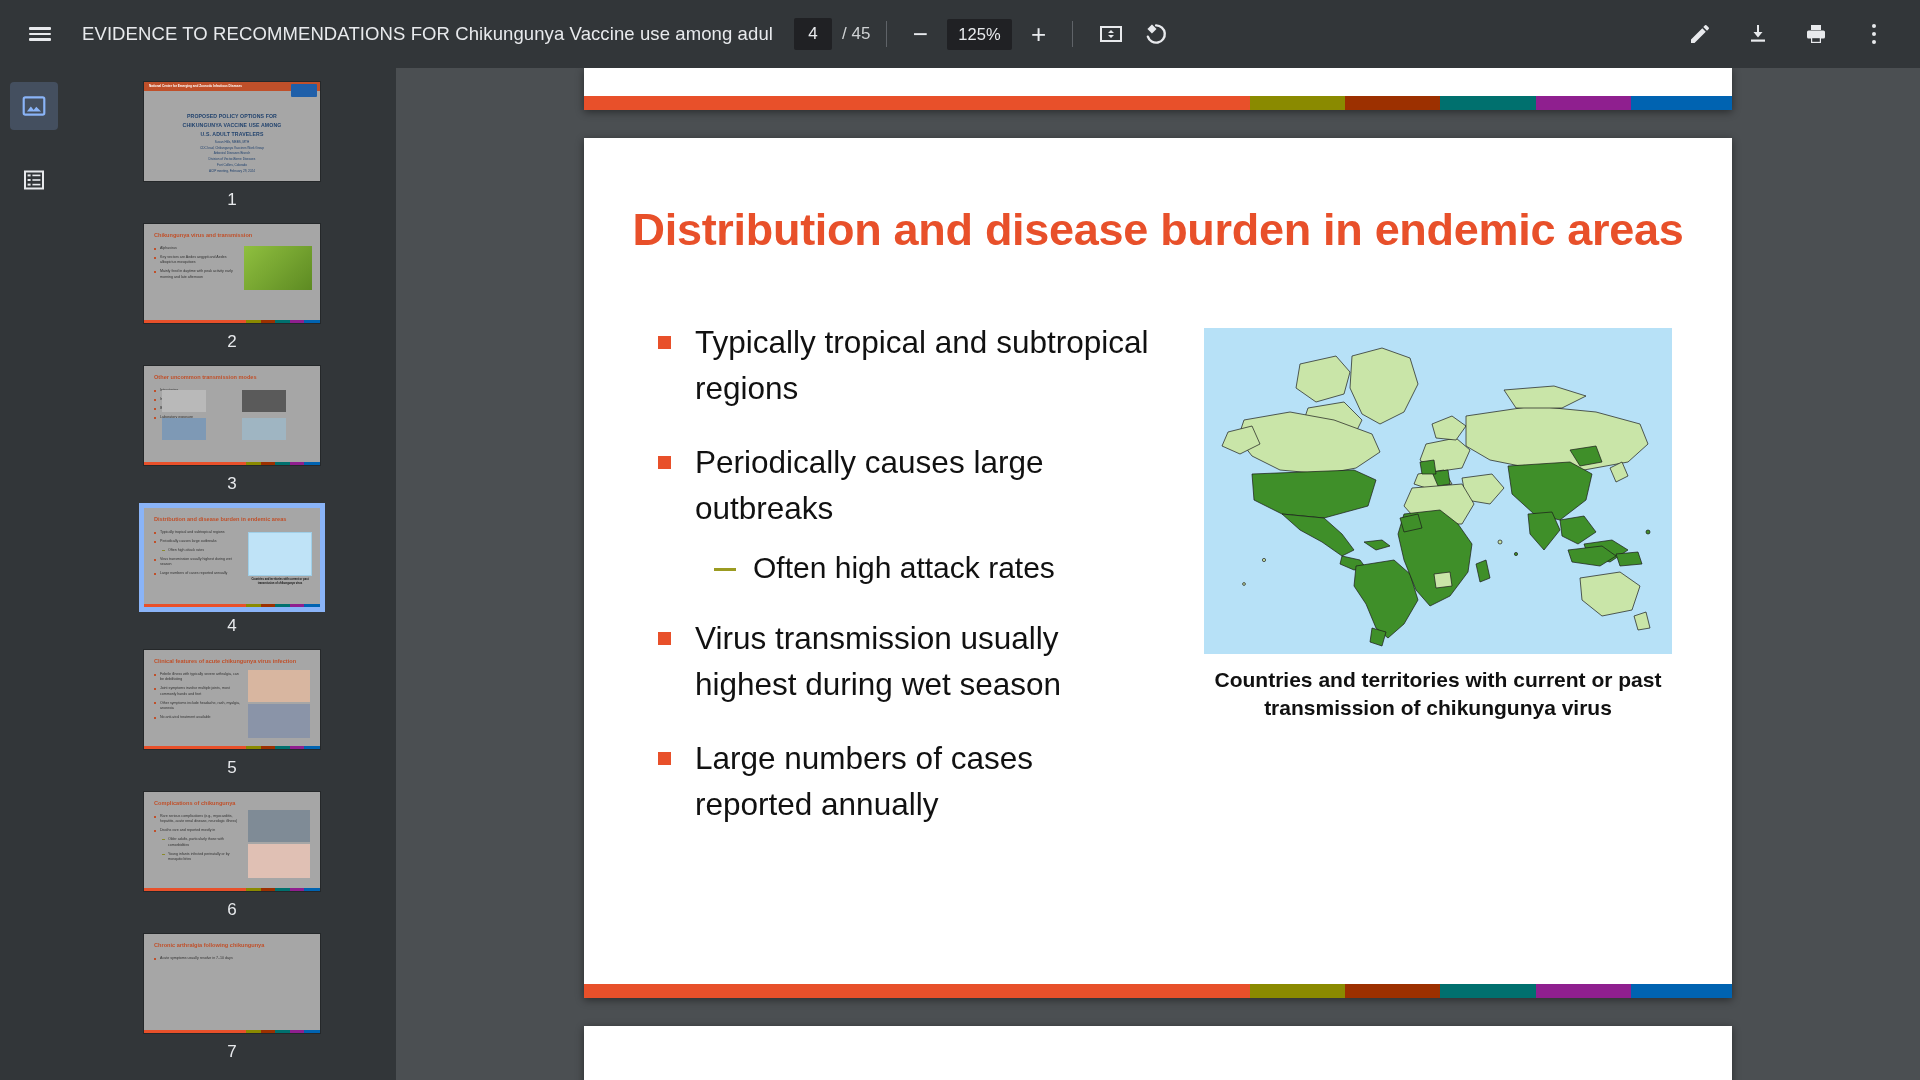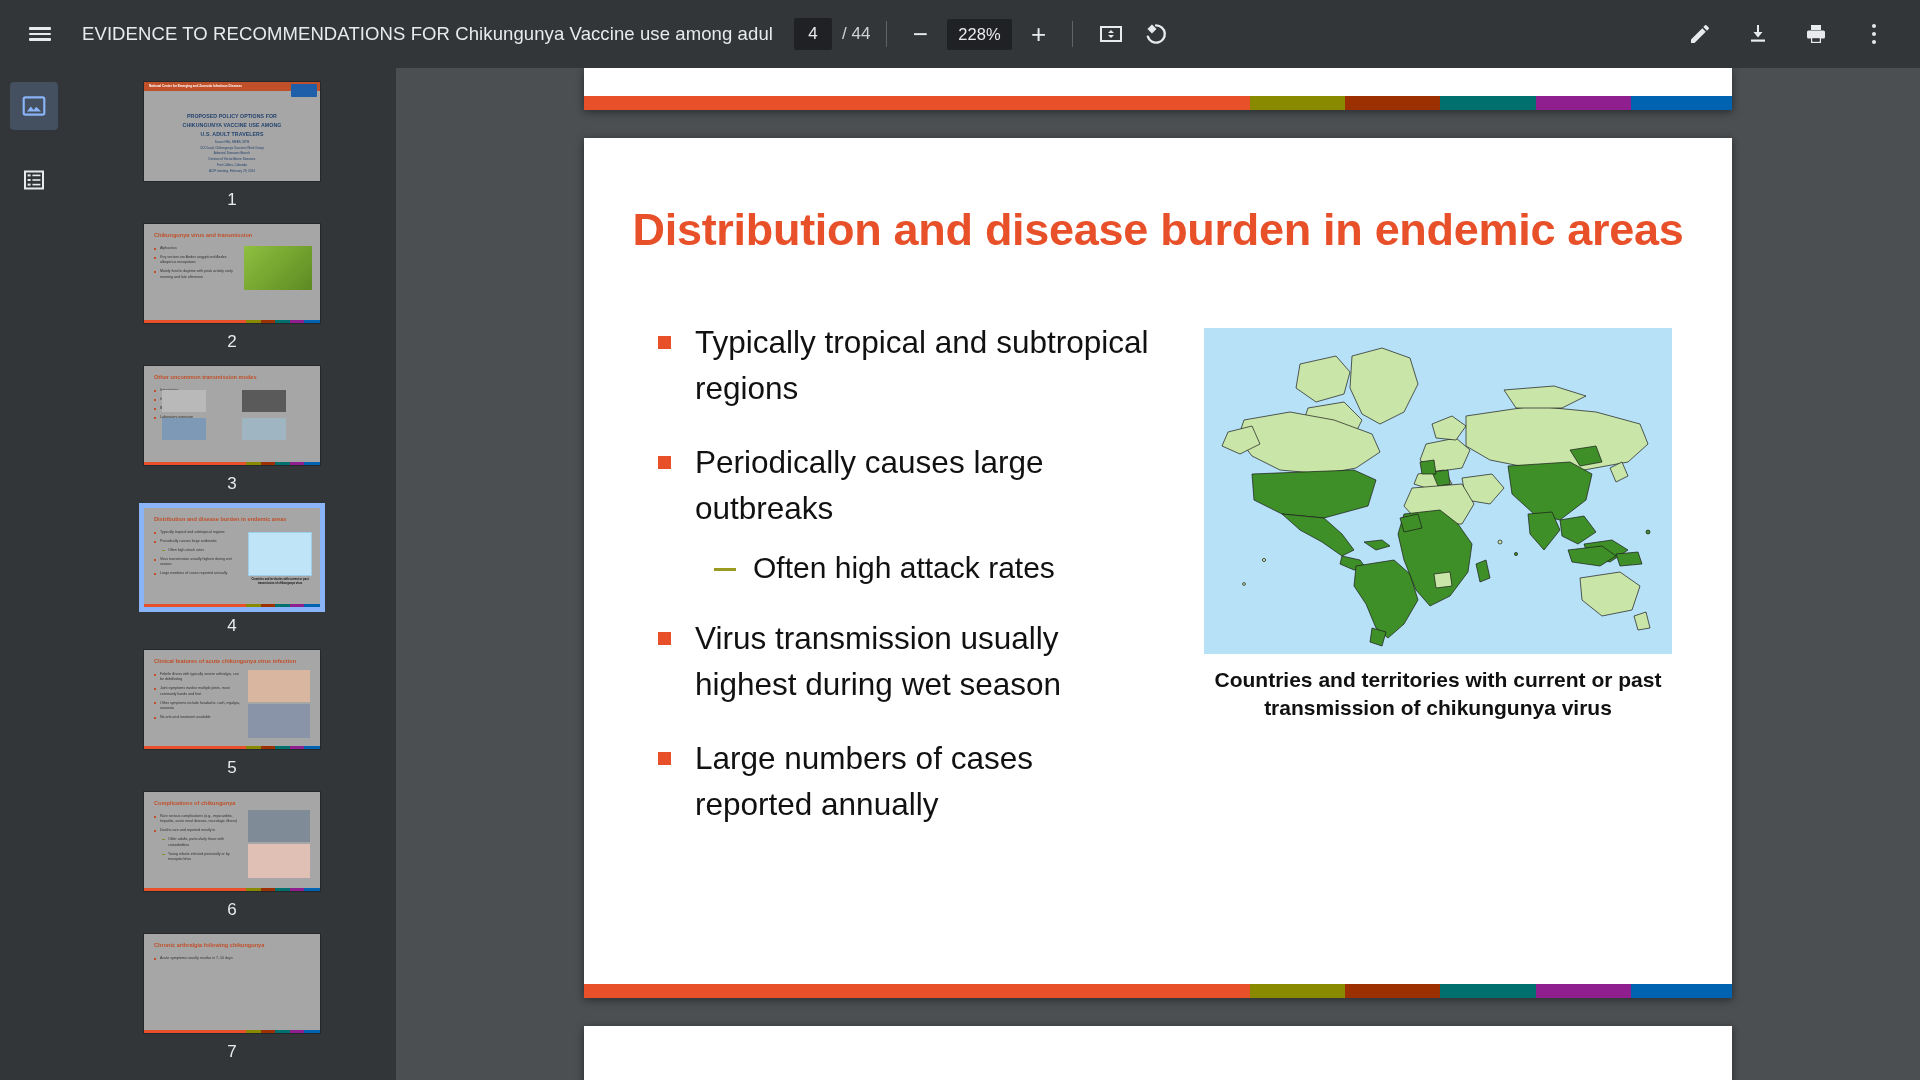--- a/index.html
+++ b/index.html
@@ -244,27 +244,27 @@
     <div>
         <span></span>
         <span></span>
         <span></span>
       </div>
   </div>
   <div class="doc-title">EVIDENCE TO RECOMMENDATIONS FOR Chikungunya Vaccine use among adult travel…</div>
 
   <div class="pg-group">
     <input class="pg-input" value="4" style="">
-    <span class="pg-total">/ 44</span>
+    <span class="pg-total">/ 45</span>
   </div>
 
   <div class="divider"></div>
 
   <div class="zoom-minus">−</div>
-  <div class="zoom-val">228%</div>
+  <div class="zoom-val">125%</div>
   <div class="zoom-plus">+</div>
 
   <div class="divider"></div>
 
   <div class="tb-icon-btn">
     <svg width="24" height="24" viewBox="0 0 24 24">
       <rect x="2" y="5" width="20" height="14" fill="none" stroke="#e8eaed" stroke-width="2"></rect>
       <path d="M12 8l3 3h-6z M12 16l3-3h-6z" fill="#e8eaed"></path>
     </svg>
   </div>

